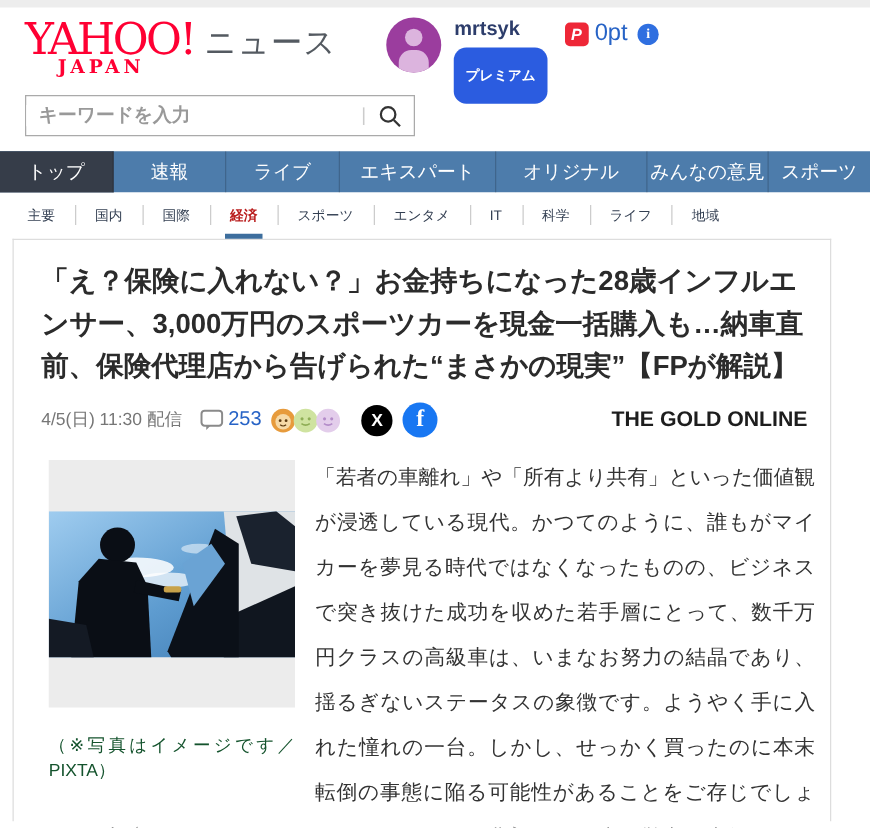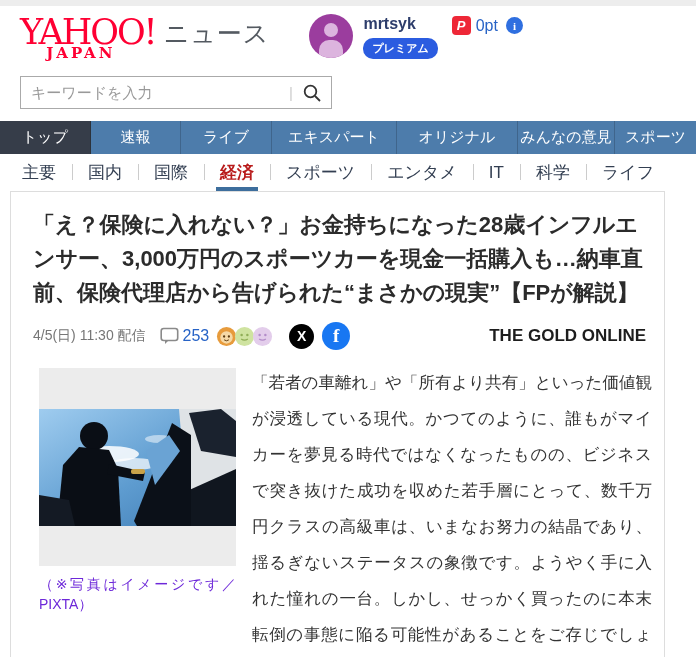--- a/index.html
+++ b/index.html
@@ -16,49 +16,49 @@
   .logo-japan { font-family:"DejaVu Serif","Liberation Serif",serif; font-weight:bold;
     color:#ff0033; font-size:15px; letter-spacing:3px; text-align:center; margin-top:-6px; padding-right:14px;}
   .logo-service { color:#545a61; font-size:25px; margin-left:8px; padding-bottom:12px; letter-spacing:1px;}
   .user-area { display:flex; margin-left:40px; align-items:flex-start; }
   .avatar { width:44px; height:44px; border-radius:50%; background:#9b3d9e; position:relative; overflow:hidden; flex:0 0 auto;}
   .avatar-head { position:absolute; width:14px; height:14px; border-radius:50%; background:#dcb4de; left:15px; top:9px;}
   .avatar-body { position:absolute; width:24px; height:18px; border-radius:10px 10px 0 0; background:#dcb4de; left:10px; top:26px;}
   .user-meta { margin-left:10px; }
   .username { font-size:16px; font-weight:bold; color:#2d3d6b; line-height:20px; cursor:pointer;}
   .premium-badge { display:inline-block; margin-top:4px; background:#2b5ce0; color:#fff;
-    font-size:11px; font-weight:bold; padding:3px 9px; border-radius:10px; cursor:pointer;}
+    font-size:11px; font-weight:bold; padding:15px 9px; border-radius:10px; cursor:pointer;}
   .points { display:flex; align-items:center; margin-left:14px; margin-top:2px; cursor:pointer;}
   .paypay-icon { width:19px; height:19px; border-radius:4px; background:#ee2737; color:#fff;
     font-weight:bold; font-style:italic; font-size:13px; display:flex; align-items:center; justify-content:center;}
-  .points-text { color:#2763c6; font-size:16px; margin-left:5px; }
+  .points-text { color:#2763c6; font-size:19px; margin-left:5px; }
   .info-icon { width:17px; height:17px; border-radius:50%; background:#2f6fe0; color:#fff;
     font-size:11px; font-weight:bold; font-family:"Liberation Serif",serif; display:flex; align-items:center; justify-content:center; margin-left:8px;}
 
   
   .search-row { padding:8px 20px 12px 20px; }
   .search-box { width:312px; height:33px; border:1px solid #aaa; display:flex; align-items:center; background:#fff;}
   .search-input { flex:1; border:none; outline:none; font-size:15px; padding:0 10px; color:#a21caf;
-    font-family:"Liberation Sans","DejaVu Sans",sans-serif;}
+    font-family:"Liberation Sans","DejaVu Sans",sans-serif;font-weight:bold;}
   .search-input::placeholder { color:#999; }
   .search-divider { color:#ccc; font-size:15px; }
   .search-btn { width:38px; height:100%; border:none; background:transparent; display:flex;
     align-items:center; justify-content:center; cursor:pointer; }
 
   
   .main-nav { display:flex; height:33px; background:#4d7cab; }
   .main-tab { display:flex; align-items:center; justify-content:center; color:#fff; font-size:15px;
     cursor:pointer; border-right:1px solid rgba(0,0,0,0.18); }
   .main-tab:last-child { border-right:none; }
   .main-tab.active { background:#363d49; }
   .w1{width:91px;} .w2{width:90px;} .w3{width:91px;} .w4{width:125px;} .w5{width:121px;} .w6{width:97px;} .w7{flex:1;}
 
   
   .sub-nav { display:flex; align-items:stretch; height:37px; background:#fff; padding-left:6px; }
-  .sub-item { position:relative; display:flex; align-items:center; padding:0 16px; font-size:17px;
+  .sub-item { position:relative; display:flex; align-items:center; padding:0 16px; font-size:11px;
     color:#333f52; cursor:pointer; }
   .sub-item + .sub-item::before { content:""; position:absolute; left:0; top:10px; height:16px;
     width:1px; background:#ccc; }
   .sub-item.active { font-weight:bold; color:#b91c1c; }
   .sub-item.active::after { content:""; position:absolute; bottom:0; left:12px; right:12px;
     height:4px; background:#3d6e9d; }
 
   
   .card { margin-left:10px; width:655px; border:1px solid #ddd; border-bottom:none; background:#fff;
     height:466px; }
@@ -75,21 +75,21 @@
     font-size:14px; display:flex; align-items:center; justify-content:center; margin-left:16px; cursor:pointer;}
   .share-fb { width:28px; height:28px; border-radius:50%; background:#1877f2; color:#fff; font-weight:bold;
     font-size:19px; font-family:"Liberation Serif",serif; display:flex; align-items:center; justify-content:center; margin-left:8px; cursor:pointer;}
   .source { font-size:17px; font-weight:bold; color:#1d1d1d; letter-spacing:0; }
 
   
   .article { padding:14px 12px 0 18px; font-size:16.5px; line-height:36px; color:#333;
     text-align:justify; }
   .figure { float:left; width:197px; margin:4px 16px 4px 10px; }
   .img-frame { width:197px; height:198px; background:#ececec; display:flex; align-items:center; }
-  .caption { margin-top:8px; font-size:14px; line-height:20px; color:#6d28d9; cursor:pointer; }
+  .caption { margin-top:20px; font-size:14px; line-height:20px; color:#14532d; cursor:pointer; }
 </style>
 </head>
 <body>
 
 <div class="top-strip"></div>
 
 <header class="site-header">
   <div class="logo">
     <div class="logo-main">
       <div class="logo-yahoo">YAHOO!</div>
@@ -140,20 +140,21 @@
 <nav class="sub-nav">
   <div class="sub-item">主要</div>
   <div class="sub-item">国内</div>
   <div class="sub-item">国際</div>
   <div class="sub-item active">経済</div>
   <div class="sub-item">スポーツ</div>
   <div class="sub-item">エンタメ</div>
   <div class="sub-item">IT</div>
   <div class="sub-item">科学</div>
   <div class="sub-item">ライフ</div>
+  <div class="sub-item">地域</div>
 </nav>
 
 <main class="card">
   <h1 class="article-title">「え？保険に入れない？」お金持ちになった28歳インフルエンサー、3,000万円のスポーツカーを現金一括購入も…納車直前、保険代理店から告げられた“まさかの現実”【FPが解説】</h1>
 
   <div class="meta-row">
     <div class="meta-left">
       <span class="date">4/5(日) 11:30 配信</span>
       <span class="comment">
         <svg width="19" height="18" viewBox="0 0 19 18">

